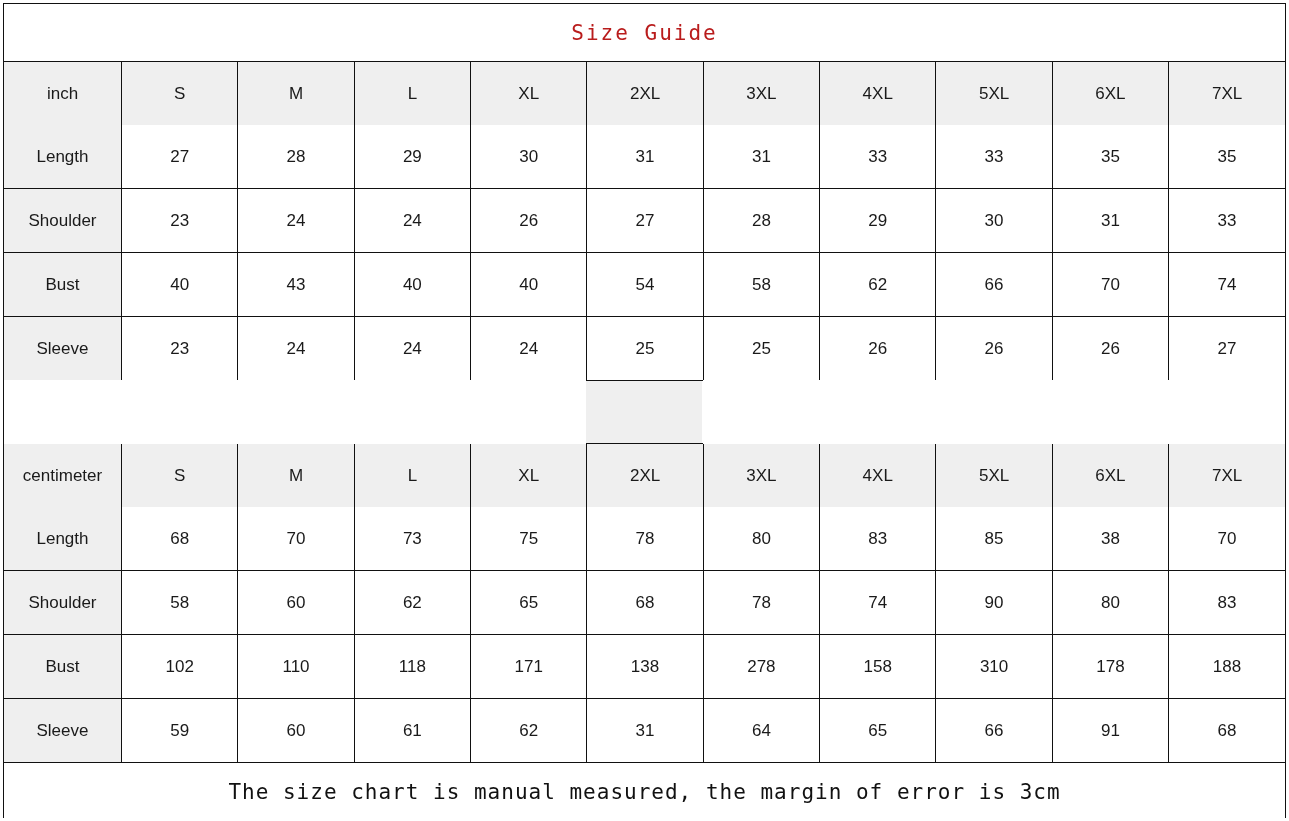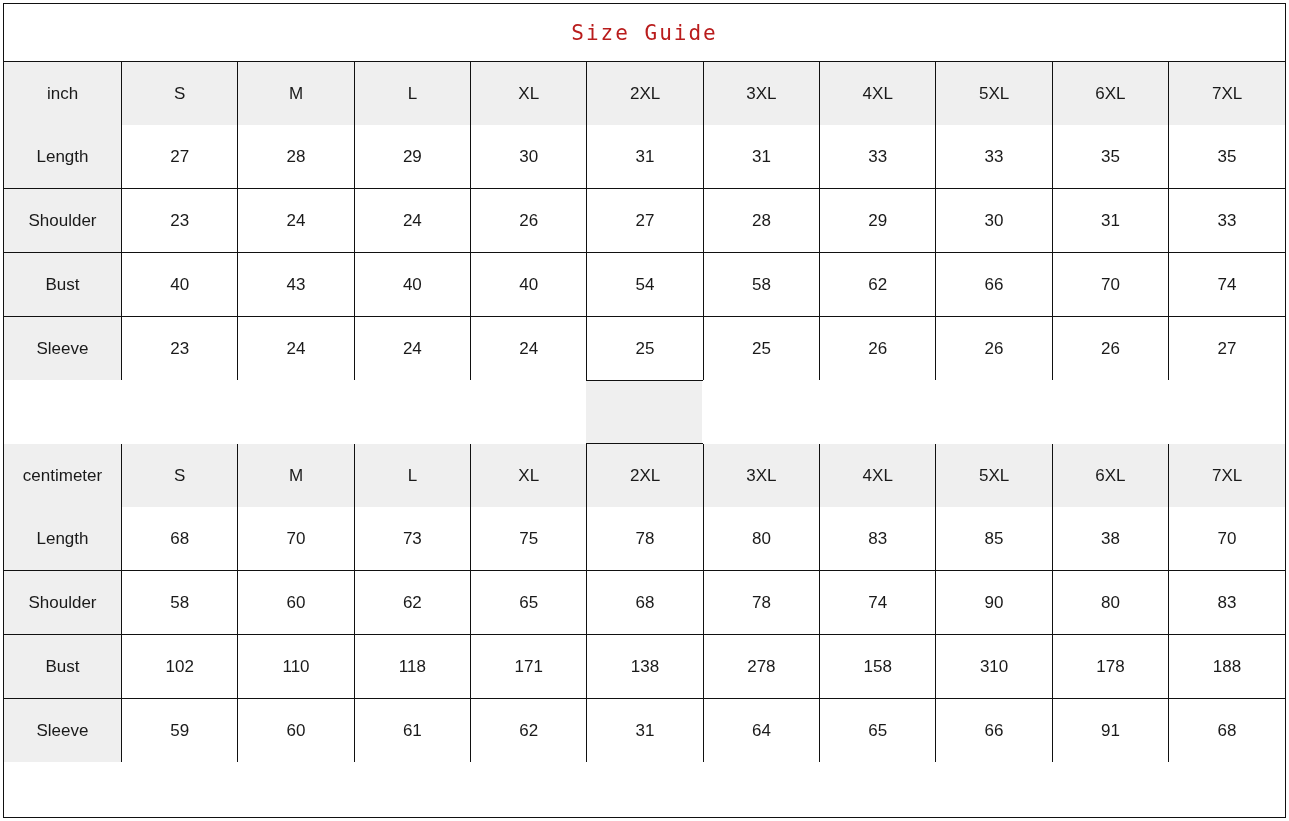--- a/index.html
+++ b/index.html
@@ -284,15 +284,18 @@
             <td>65</td>
             <td>66</td>
             <td>91</td>
             <td>68</td>
           </tr>
         </tbody>
       </table>
 
     </div>
 
+    <div class="footer-bar">
+      <span class="footer-text">The size chart is manual measured, the margin of error is 3cm</span>
+    </div>
 
   </div>
 </div>
 
 </body></html>

